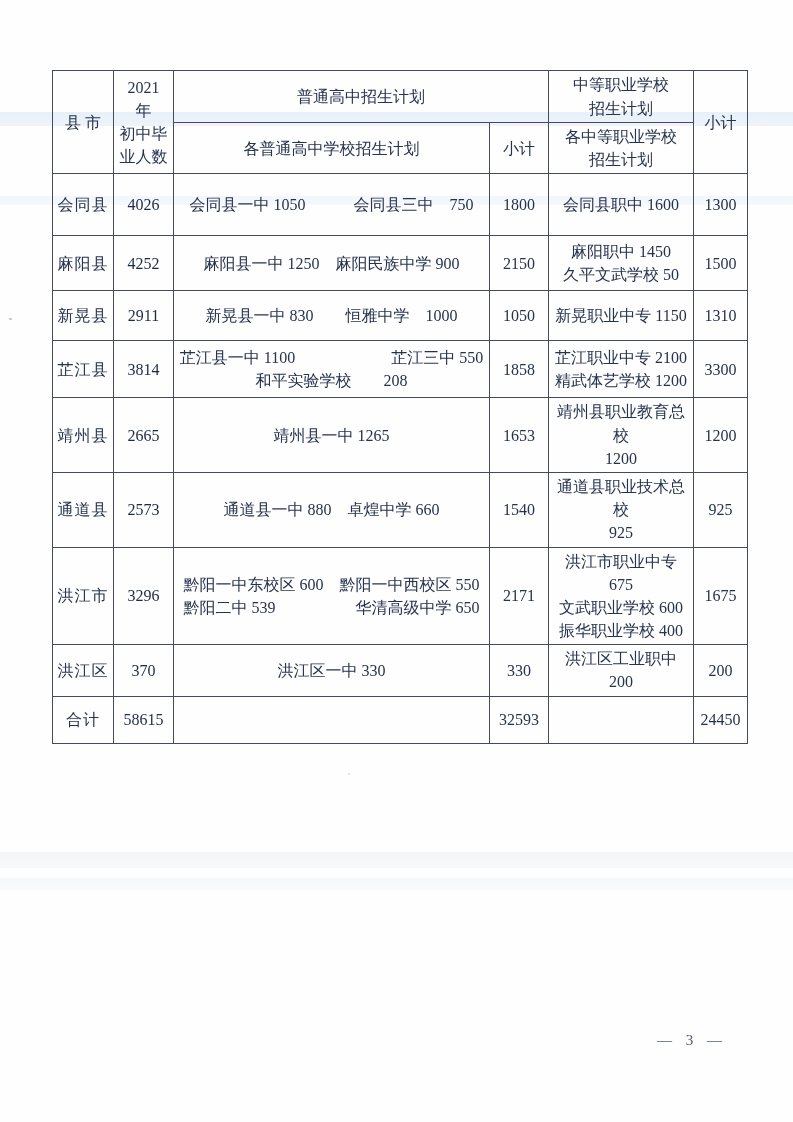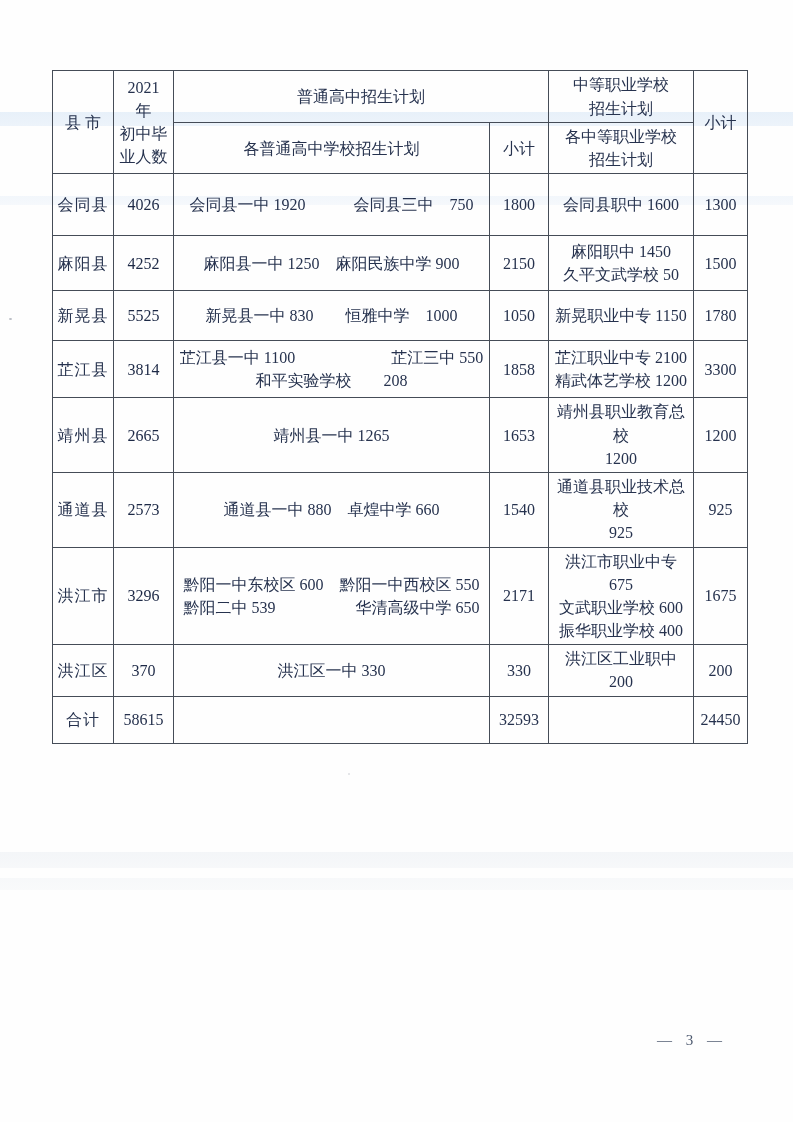--- a/index.html
+++ b/index.html
@@ -92,43 +92,43 @@
       <tr style="height:51px">
         <td class="hdr">各普通高中学校招生计划</td>
         <td class="hdr">小计</td>
         <td class="hdr">各中等职业学校
 招生计划</td>
       </tr>
 
       <tr style="height:62px">
         <td class="county">会同县</td>
         <td class="grad">4026</td>
-        <td class="schools">会同县一中 1920　　　会同县三中　750</td>
+        <td class="schools">会同县一中 1050　　　会同县三中　750</td>
         <td class="subtotal">1800</td>
         <td class="voc">会同县职中 1600</td>
         <td class="subtotal">1300</td>
       </tr>
 
       <tr style="height:55px">
         <td class="county">麻阳县</td>
         <td class="grad">4252</td>
         <td class="schools">麻阳县一中 1250　麻阳民族中学 900</td>
         <td class="subtotal">2150</td>
         <td class="voc">麻阳职中 1450
 久平文武学校 50</td>
         <td class="subtotal">1500</td>
       </tr>
 
       <tr style="height:50px">
         <td class="county">新晃县</td>
-        <td class="grad">5525</td>
+        <td class="grad">2911</td>
         <td class="schools">新晃县一中 830　　恒雅中学　1000</td>
         <td class="subtotal">1050</td>
         <td class="voc">新晃职业中专 1150</td>
-        <td class="subtotal">1780</td>
+        <td class="subtotal">1310</td>
       </tr>
 
       <tr style="height:57px">
         <td class="county">芷江县</td>
         <td class="grad">3814</td>
         <td class="schools">芷江县一中 1100　　　　　　芷江三中 550
 和平实验学校　　208</td>
         <td class="subtotal">1858</td>
         <td class="voc">芷江职业中专 2100
 精武体艺学校 1200</td>

